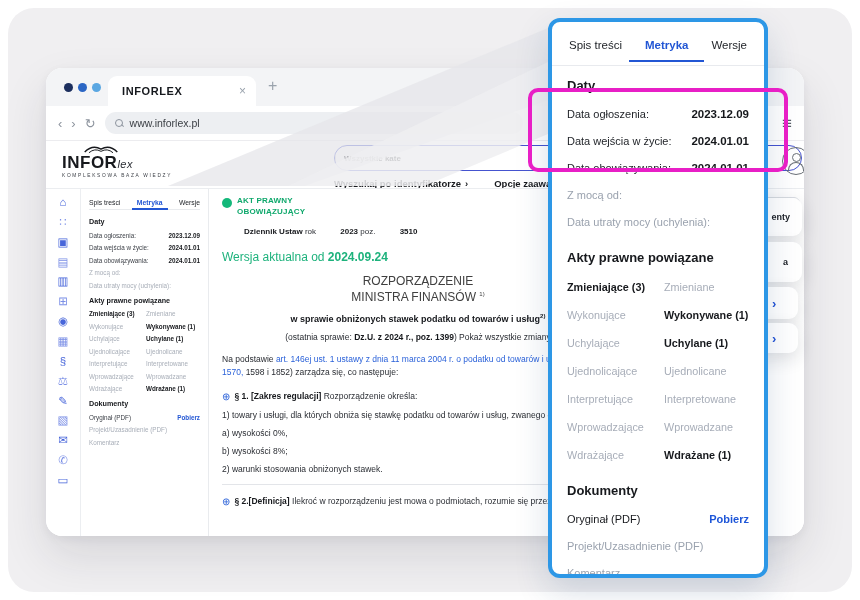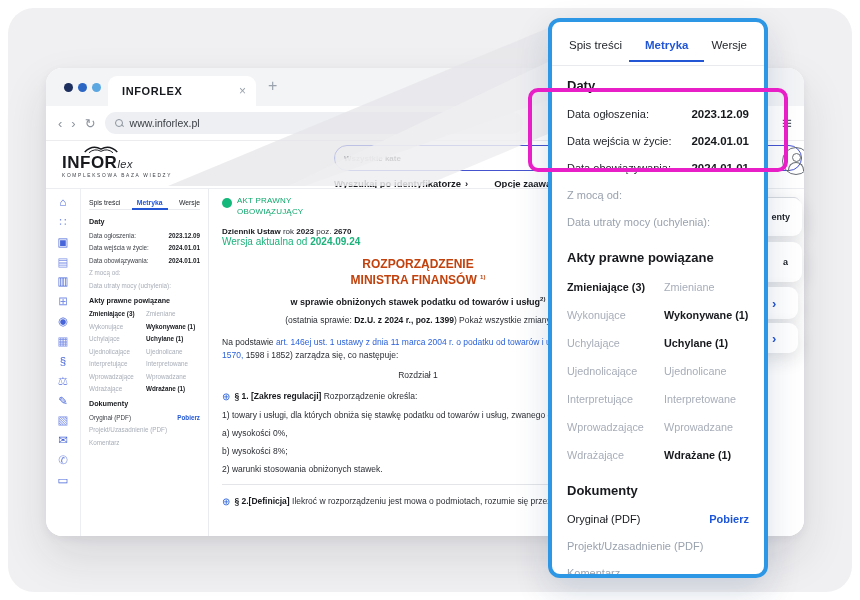--- a/index.html
+++ b/index.html
@@ -71,34 +71,34 @@
   .mini-grid{display:grid;grid-template-columns:57px 1fr;margin-top:5.5px;}
   .mini-grid .on{color:#17191d;font-weight:bold;}
   .mini-grid .off{color:#a8aeb8;}
   .mini-link{color:#2256d4;font-weight:bold;}
 
   
   .doc{flex:1;position:relative;padding:7px 0 0 13px;overflow:hidden;color:#2a2d33;}
   .doc-top{display:flex;align-items:flex-start;gap:6px;}
   .badge{display:flex;gap:5px;align-items:flex-start;}
   .gdot{width:10px;height:10px;border-radius:50%;background:#14b87a;margin-top:2px;flex:none;}
-  .badge-txt{font-size:8px;font-weight:normal;color:#0fa86c;line-height:1.35;letter-spacing:.2px;}
+  .badge-txt{font-size:8px;font-weight:bold;color:#0fa86c;line-height:1.35;letter-spacing:.2px;}
   .doc-inputs{display:flex;align-items:center;gap:5px;margin-left:auto;margin-right:4px;}
   .mini-input{height:20px;border:1px solid #dcdfe4;border-radius:6px;font-size:8px;color:#3c4046;padding:0 7px;
               font-family:inherit;outline:0;box-sizing:border-box;}
   .mini-input::placeholder{color:#9aa1ac;}
   .in-art{width:44px;}
   .in-find{width:116px;}
   .mg-btn{width:20px;height:20px;border:1px solid #dcdfe4;border-radius:50%;display:flex;align-items:center;justify-content:center;background:#fff;}
   .doc-src{font-size:8px;margin-top:9px;}
-  .doc-src b{color:#17191d;}
-  .doc-ver{font-size:10px;color:#1db27c;margin-top:0;}
+  .doc-src b{color:#17191d;margin-left:22px;}
+  .doc-ver{font-size:12px;color:#1db27c;margin-top:14px;}
   .doc-col{width:392px;}
   .c{text-align:center;}
-  .t1{font-size:12px;font-weight:bold;color:#c2410c;line-height:1.3;margin-top:10px;}
+  .t1{font-size:12px;font-weight:normal;color:#404040;line-height:1.3;margin-top:10px;}
   .t2{font-size:8.5px;margin-top:7px;}
   .t3{font-size:9px;font-weight:bold;color:#17191d;margin-top:8px;}
   .t4{font-size:8.5px;margin-top:8px;}
   .t4 b{color:#17191d;}
   sup{font-size:6px;}
   .para{font-size:8.5px;line-height:1.55;margin-top:11px;}
   .blue{color:#2b62d9;}
   .sec{font-size:8.5px;margin-top:11px;}
   .sec b{color:#17191d;}
   .pmark{color:#2b62d9;font-size:10px;margin-right:4px;vertical-align:-1px;}
@@ -280,41 +280,40 @@
           </div>
           <div class="doc-inputs">
             <input class="mini-input in-art" placeholder="Art. / §" style="">
             <span class="mg-btn">
                 <span class="mg"></span>
               </span>
             <input class="mini-input in-find" placeholder="Znajdź w tekście" style="">
           </div>
         </div>
         <div class="doc-src">
-          <b>Dziennik Ustaw</b><span> rok </span><b>2023</b><span> poz. </span><b>2670</b>
+          <b>Dziennik Ustaw</b><span> rok </span><b>2023</b><span> poz. </span><b>3510</b>
         </div>
         <div class="doc-ver">
           <span>Wersja aktualna od </span><b>2024.09.24</b>
         </div>
         <div class="doc-col">
           <div class="t1 c">
             <span>ROZPORZĄDZENIE</span><br>
             <span>MINISTRA FINANSÓW</span> <sup>1)</sup>
           </div>
           <div class="t3 c">
             <span>w sprawie obniżonych stawek podatku od towarów i usług</span><sup>2)</sup>
           </div>
           <div class="t4 c">
             <span>(ostatnia sprawie: </span><b>Dz.U. z 2024 r., poz. 1399</b><span>)  </span>
             <span>Pokaż wszystkie zmiany</span>
           </div>
           <div class="para">
             <span>Na podstawie </span><span class="blue">art. 146ej ust. 1 ustawy z dnia 11 marca 2004 r. o podatku od towarów i usług (Dz. U. z </span><span class="blue">1570,</span><span> 1598 i 1852) zarządza się, co następuje:</span>
           </div>
-          <div class="t2 c">Rozdział 1</div>
           <div class="sec">
             <span class="pmark">⊕</span><b>§ 1. [Zakres regulacji]</b><span> Rozporządzenie określa:</span>
           </div>
           <div class="li">1) towary i usługi, dla których obniża się stawkę podatku od towarów i usług, zwanego dalej „podatkiem”</div>
           <div class="li">a) wysokości 0%,</div>
           <div class="li">b) wysokości 8%;</div>
           <div class="li">2) warunki stosowania obniżonych stawek.</div>
           <div class="doc-sep"></div>
           <div class="sec">
             <span class="pmark">⊕</span><b>§ 2.[Definicja]</b><span> Ilekroć w rozporządzeniu jest mowa o podmiotach, rozumie się przez to osoby praw</span>

